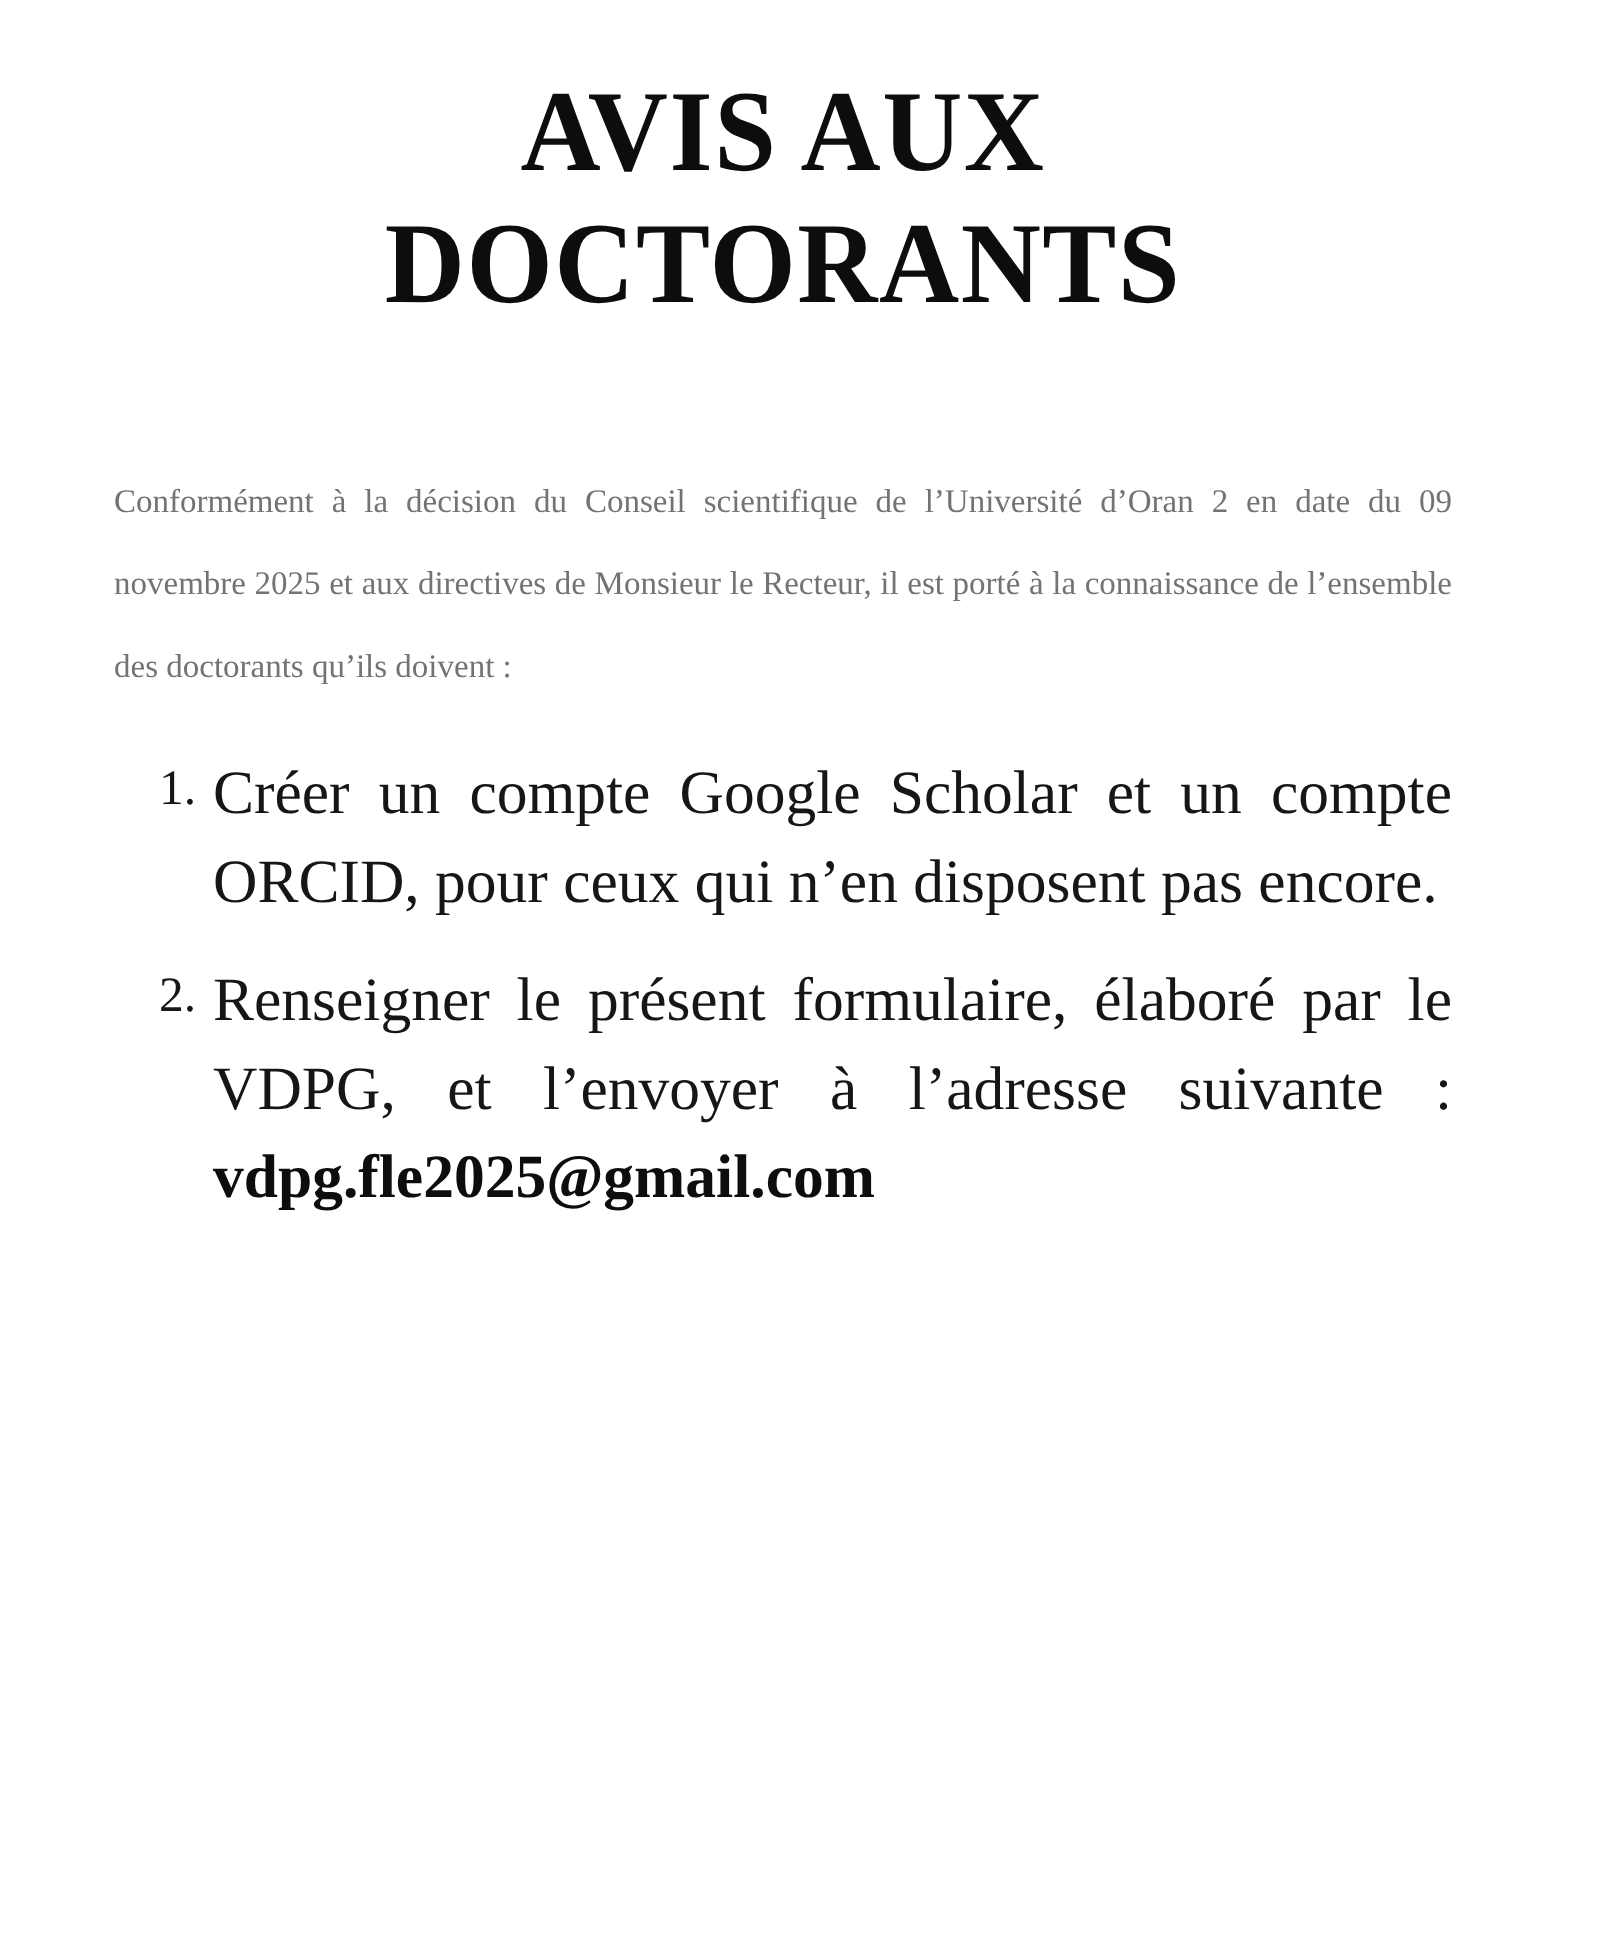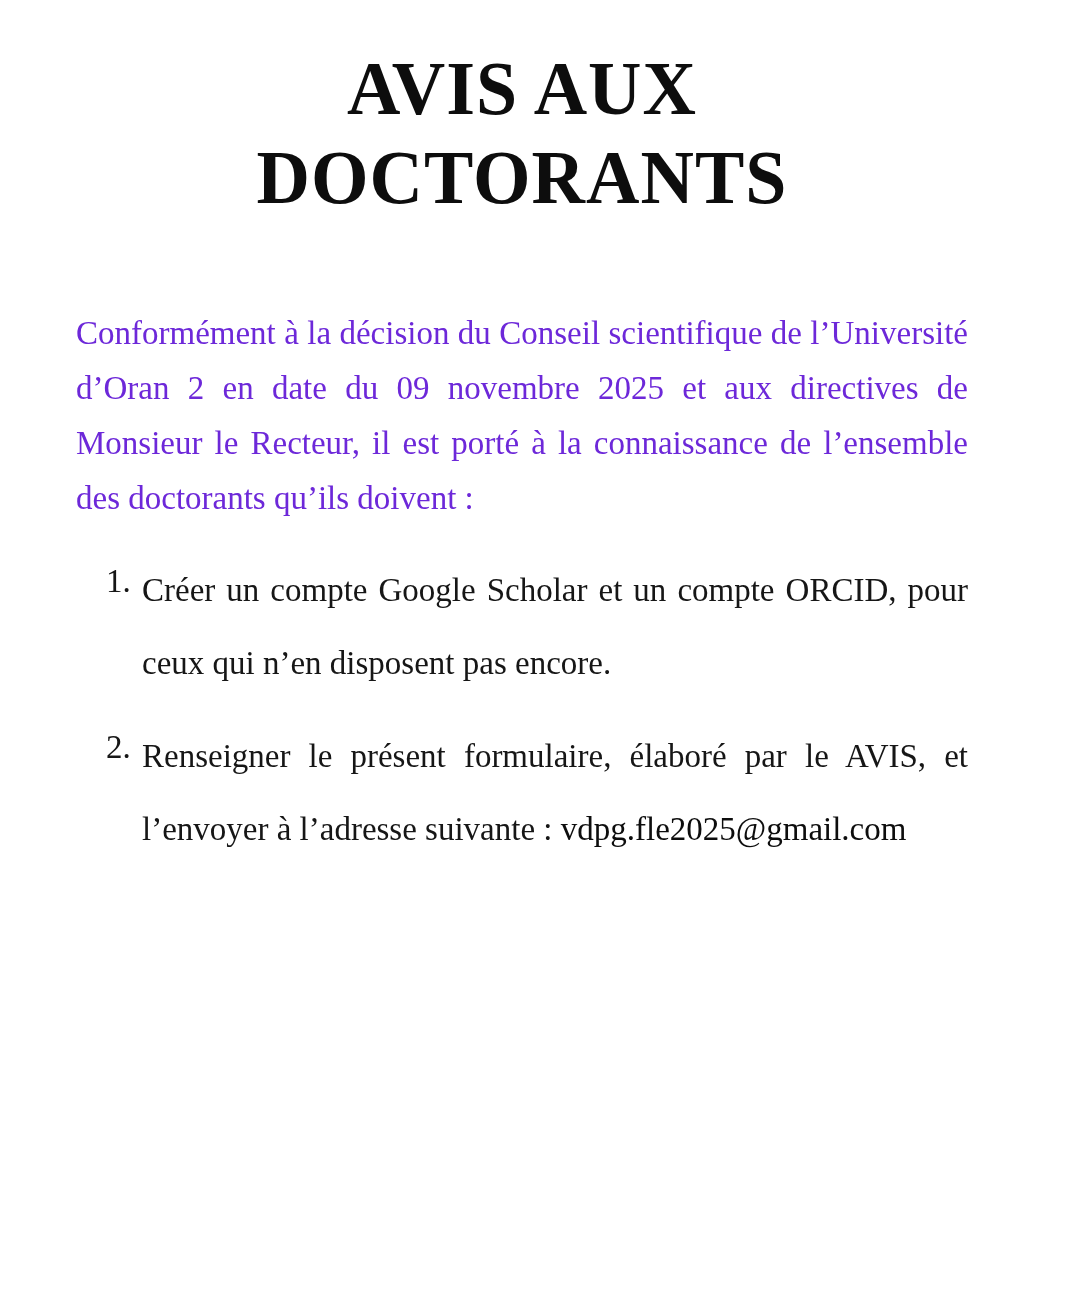--- a/index.html
+++ b/index.html
@@ -29,25 +29,25 @@
     font-size: 74px;
     letter-spacing: 1px;
     text-align: center;
     color: #0d0d0d;
     margin-top: 10px;
     margin-bottom: 88px;
     transform: scaleY(1.04);
   }
 
   .body-text {
-    font-size: 33px;
+    font-size: 22px;
     line-height: 55px;
     text-align: justify;
     text-justify: inter-word;
-    color: #6d28d9;
+    color: #737373;
   }
 
   p.body-text {
     margin-bottom: 28px;
   }
 
   .instruction-list {
     padding-left: 30px;
     margin-bottom: 18px;
   }
@@ -61,29 +61,29 @@
   .list-marker {
     width: 36px;
     flex-shrink: 0;
     font-size: 33px;
     line-height: 55px;
     color: #161616;
   }
 
   .list-item-text {
     flex: 1 1 auto;
-    font-size: 33px;
-    line-height: 73px;
+    font-size: 41px;
+    line-height: 59px;
     text-align: justify;
     text-justify: inter-word;
     color: #161616;
   }
 
   .email {
-    font-weight: 400;
+    font-weight: 700;
     color: #0d0d0d;
   }
 </style>
 </head>
 <body>
 
 <div class="page">
 
   <h1 class="doc-title">AVIS AUX DOCTORANTS</h1>
 
@@ -91,20 +91,20 @@
 
   <div class="instruction-list">
 
     <div class="list-item">
       <span class="list-marker">1.</span>
       <span class="list-item-text">Créer un compte Google Scholar et un compte ORCID, pour ceux qui n’en disposent pas encore.</span>
     </div>
 
     <div class="list-item">
       <span class="list-marker">2.</span>
-      <span class="list-item-text"><span>Renseigner le présent formulaire, élaboré par le AVIS, et l’envoyer à l’adresse suivante :</span> <strong class="email">vdpg.fle2025@gmail.com</strong></span>
+      <span class="list-item-text"><span>Renseigner le présent formulaire, élaboré par le VDPG, et l’envoyer à l’adresse suivante :</span> <strong class="email">vdpg.fle2025@gmail.com</strong></span>
     </div>
 
   </div>
 
 
 
 </div>
 
 </body></html>

